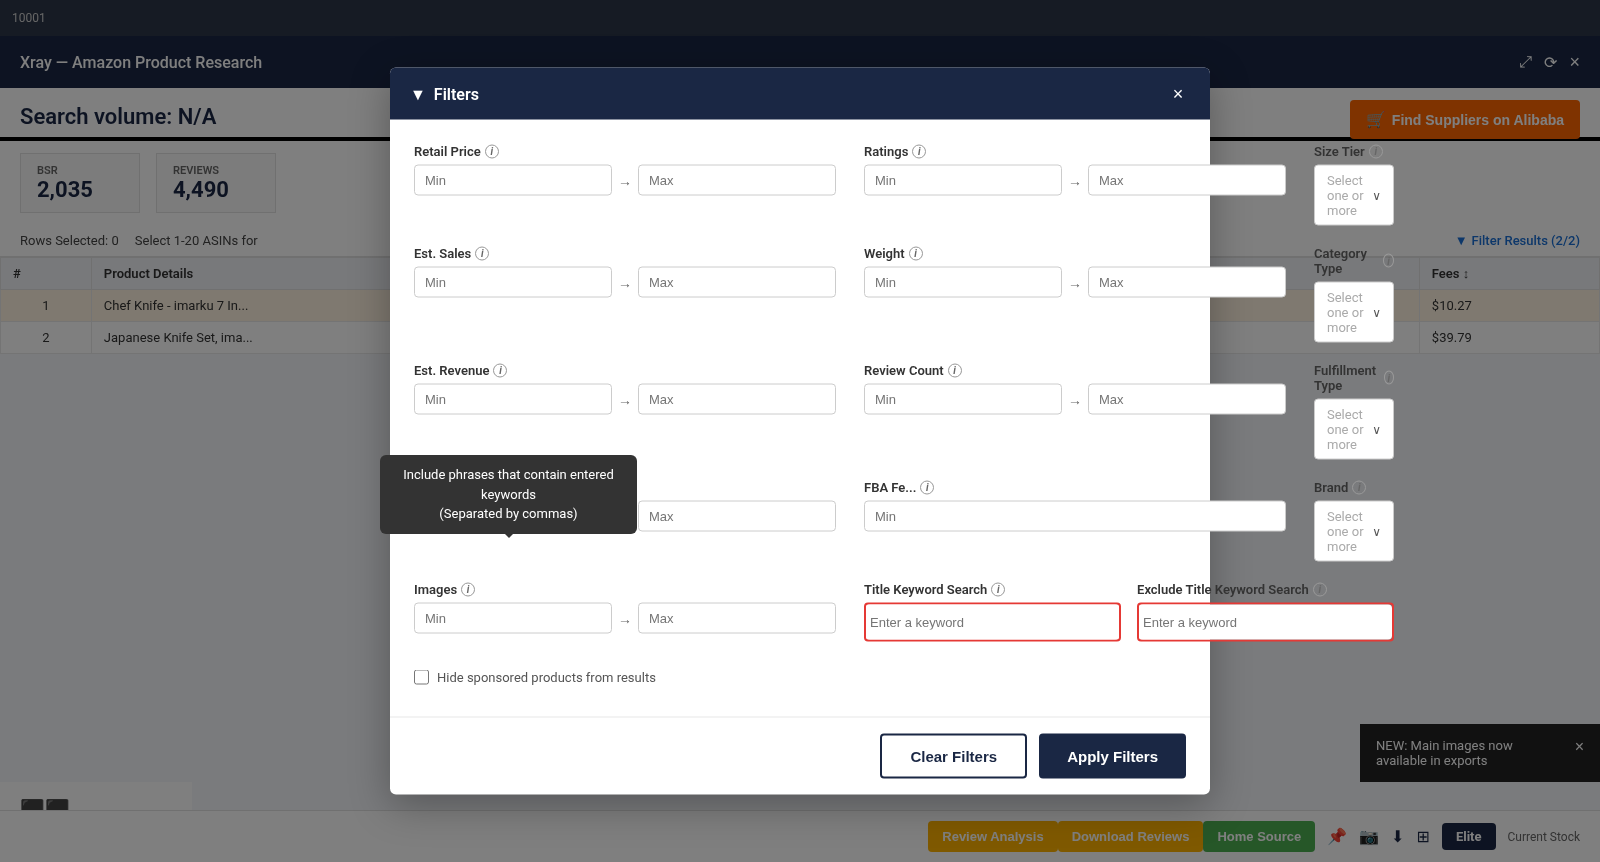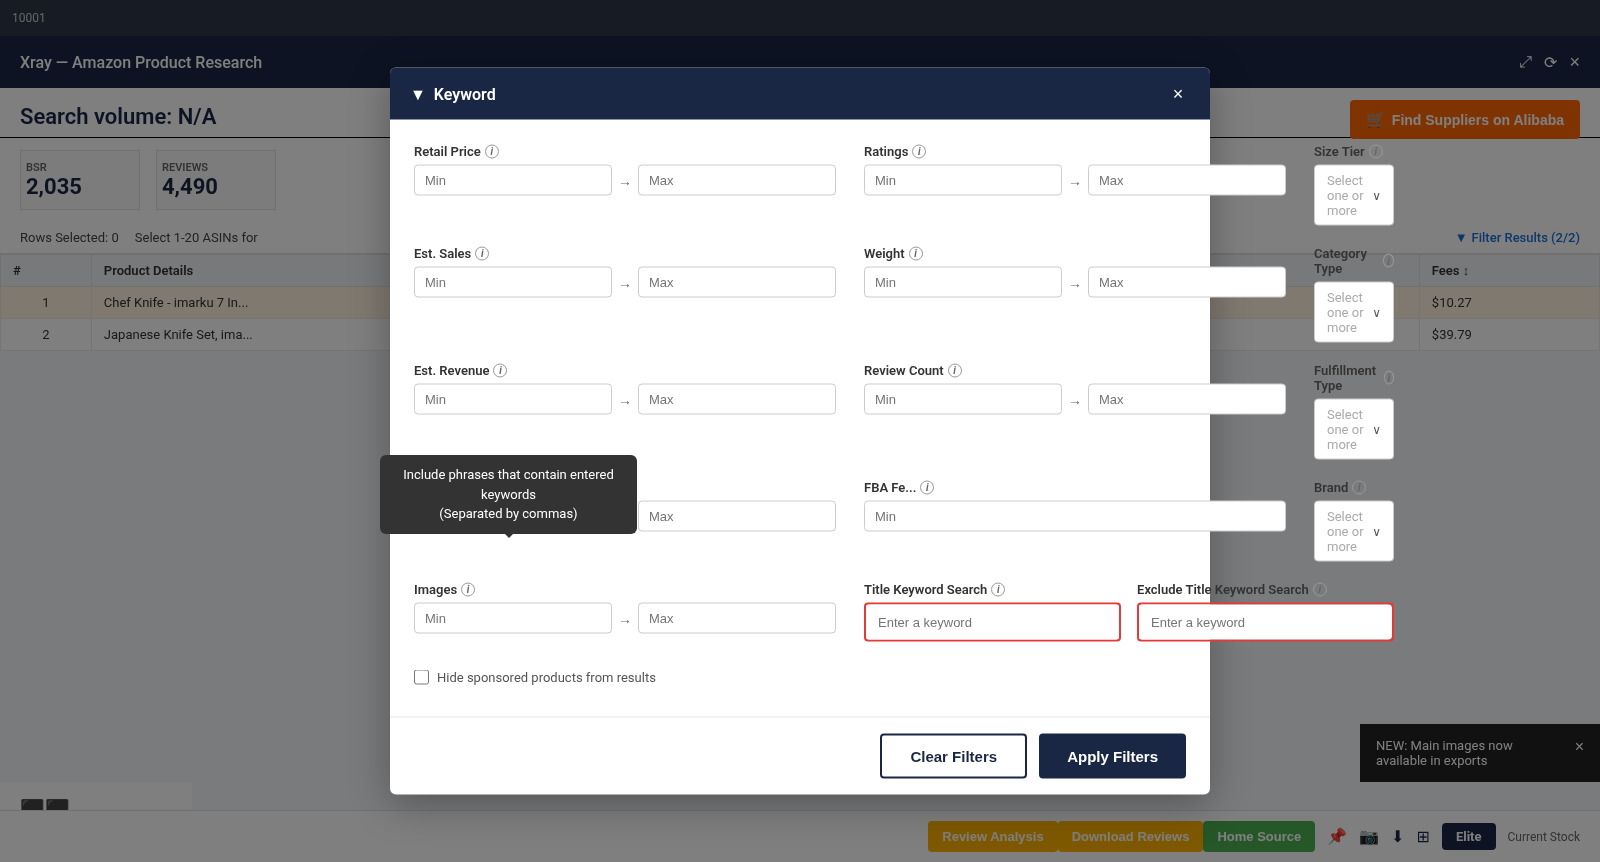--- a/index.html
+++ b/index.html
@@ -52,39 +52,39 @@
     
     .main-content {
       position: absolute;
       top: 88px; left: 0; right: 0; bottom: 0;
       background: #f5f6fa;
     }
 
     .content-header {
       padding: 16px 20px 8px;
       background: #fff;
-      border-bottom: 1px solid #000000;
+      border-bottom: 4px solid #000000;
     }
     .content-header h1 {
       font-size: 22px;
       color: #1a2744;
       font-weight: 600;
     }
 
     .metrics-row {
       display: flex;
       gap: 16px;
       padding: 12px 20px;
       background: #fff;
     }
     .metric-card {
       background: #f9f9f9;
       border: 1px solid #e0e0e0;
       border-radius: 0;
-      padding: 10px 5px;
+      padding: 10px 16px;
       min-width: 120px;
     }
     .metric-label {
       font-size: 11px;
       color: #666;
       font-weight: 600;
       text-transform: uppercase;
     }
     .metric-value {
       font-size: 22px;
@@ -277,21 +277,21 @@
       display: flex;
       flex-direction: column;
       gap: 6px;
     }
     .keyword-input-wrapper {
       border: 2px solid #e53935;
       border-radius: 4px;
     }
     .keyword-input-wrapper input {
       width: 100%;
-      padding: 10px 12px;
+      padding: 10px 4px;
       border: none;
       border-radius: 4px;
       font-size: 13px;
       color: #aaa;
       outline: none;
     }
 
     
     .tooltip-box {
       position: absolute;
@@ -606,21 +606,21 @@
   <button style="background:none;border:none;color:#fff;cursor:pointer;font-size:16px;margin-left:auto;">×</button>
 </div>
 
 <div class="overlay-backdrop"></div>
 
 <div class="modal">
 
   <div class="modal-header">
     <div class="modal-header-title">
       <span style="font-size:16px;">▼</span>
-      <span>Keyword</span>
+      <span>Filters</span>
     </div>
     <button class="modal-close">×</button>
   </div>
 
   <div class="modal-body">
 
     <div class="filter-grid">
 
       <div class="filter-group">
         <div class="filter-label">

